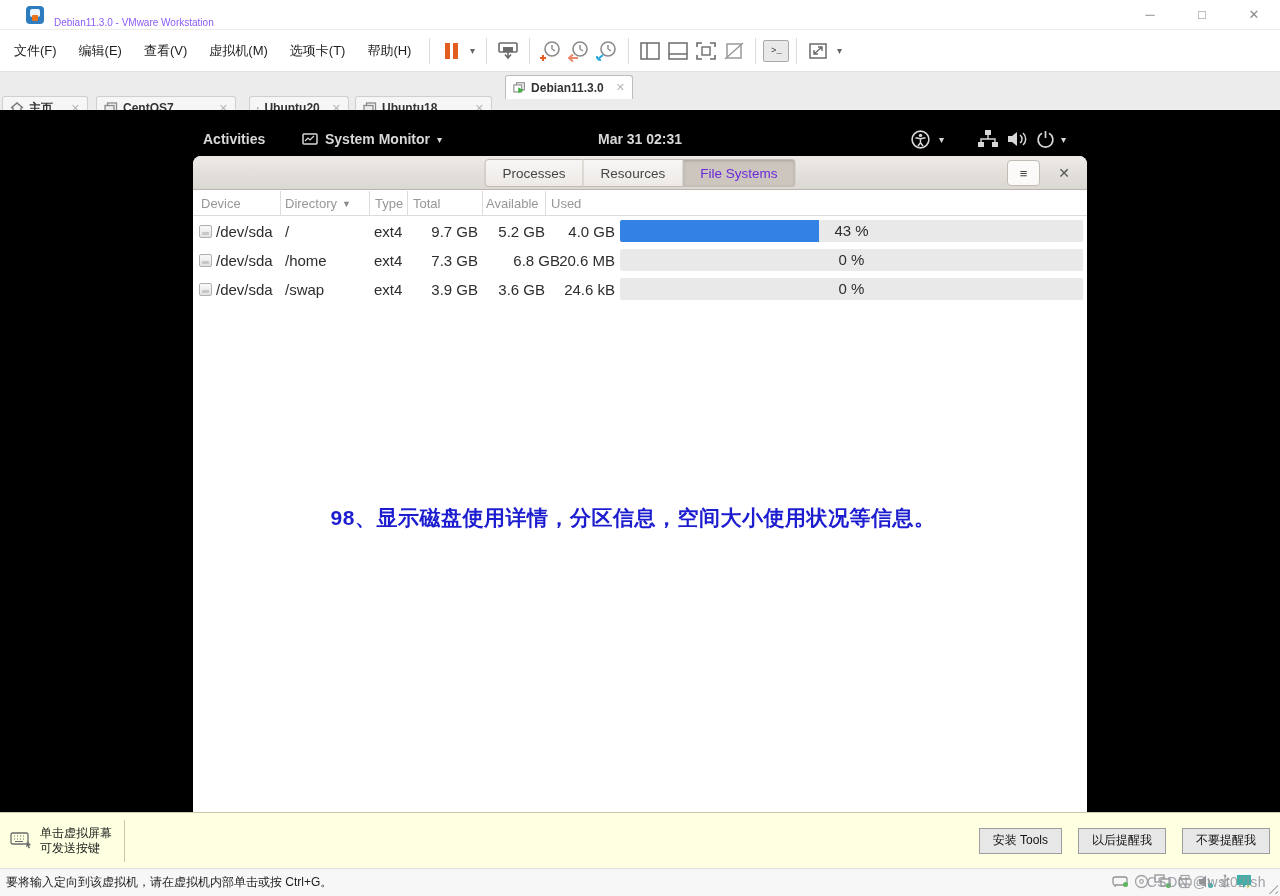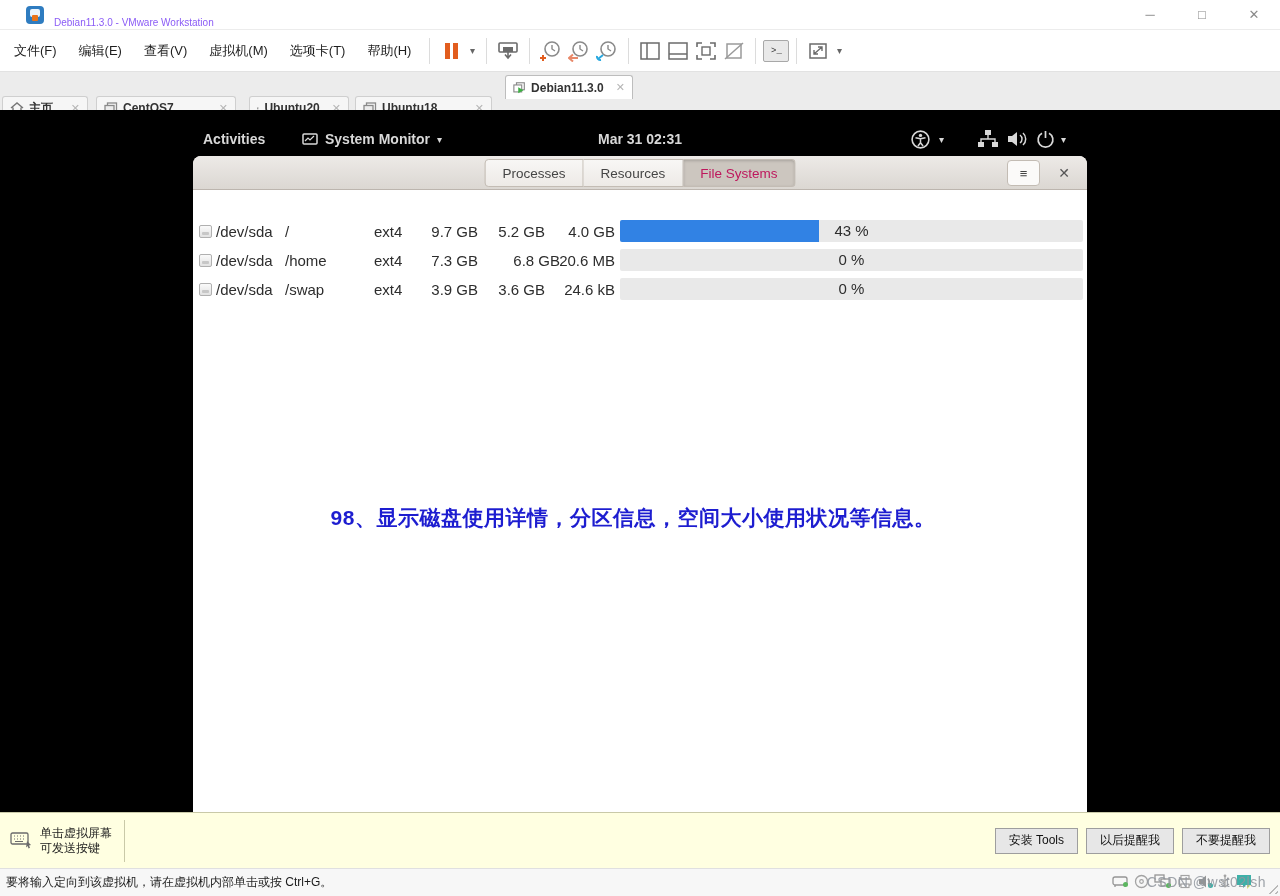--- a/index.html
+++ b/index.html
@@ -35,21 +35,21 @@
   .vmscreen{position:absolute;top:110px;left:0;width:1280px;height:702px;background:#000;}
   .gnome-topbar{position:absolute;top:14px;left:193px;width:894px;height:30px;color:#d8d8d8;font-size:14px;}
   .gt{position:absolute;top:0;height:30px;display:flex;align-items:center;font-weight:bold;}
   
   .sm-window{position:absolute;top:46px;left:193px;width:894px;height:727px;background:#fff;border-radius:8px 8px 0 0;}
   .sm-headerbar{position:relative;height:34px;background:linear-gradient(#edeae7,#dbd7d2);border-bottom:1px solid #bcb5ae;border-radius:8px 8px 0 0;}
   .sm-tabs{position:absolute;left:50%;top:3px;transform:translateX(-50%);display:flex;height:28px;}
   .sm-tab{border:1px solid #c3bcb4;border-left-width:0;background:linear-gradient(#f8f7f5,#edeae6);font-size:13.5px;color:#454545;padding:0 17px;display:flex;align-items:center;}
   .sm-tab:first-child{border-left-width:1px;border-radius:4px 0 0 4px;}
   .sm-tab:last-child{border-radius:0 4px 4px 0;}
-  .sm-tab.active{background:#ccc6bf;box-shadow:inset 0 1px 3px rgba(0,0,0,.18);color:#be185d;}
+  .sm-tab.active{background:#ccc6bf;box-shadow:inset 0 1px 3px rgba(0,0,0,.18);color:#6d28d9;}
   .sm-menu-btn{position:absolute;right:47px;top:4px;width:33px;height:26px;border:1px solid #c3bcb4;border-radius:4px;background:#fbfaf9;display:flex;align-items:center;justify-content:center;color:#444;font-size:13px;}
   .sm-close{position:absolute;right:12px;top:4px;width:22px;height:26px;display:flex;align-items:center;justify-content:center;color:#555;font-size:14px;}
   
   .sm-thead{position:absolute;top:35px;left:0;right:0;height:25px;border-bottom:1px solid #dcdcdc;font-size:13px;color:#979797;}
   .th{position:absolute;top:0;height:25px;display:flex;align-items:center;white-space:nowrap;}
   .th-sep{position:absolute;top:0;width:1px;height:25px;background:#dcdcdc;}
   .sort{font-size:9px;color:#8a8a8a;margin-left:5px;}
   .sm-row{position:absolute;left:0;right:0;height:29px;font-size:15px;color:#2d2d2d;}
   .cell{position:absolute;top:0;height:29px;display:flex;align-items:center;white-space:nowrap;}
   .num{justify-content:flex-end;}
@@ -58,21 +58,21 @@
   .bar{position:absolute;left:427px;top:3px;width:463px;height:22px;background:#e9e9e9;border-radius:2px;overflow:hidden;}
   .bar-fill{height:100%;background:#3182e4;}
   .bar-label{position:absolute;left:427px;top:3px;width:463px;height:22px;text-align:center;line-height:22px;color:#2d2d2d;}
   .annotation{position:absolute;top:348px;left:0;right:14px;text-align:center;color:#1d1dd0;font-weight:bold;font-size:21px;letter-spacing:.5px;}
   
   .toolsbar{position:absolute;top:812px;left:0;right:0;height:56px;background:#ffffe1;border-top:1px solid #c9c9a8;display:flex;align-items:center;}
   .hint-ico{margin-left:10px;flex:0 0 auto;}
   .hint-text{margin-left:8px;font-size:12px;line-height:15px;color:#1c1c1c;white-space:nowrap;}
   .tools-div{width:1px;height:42px;background:#c9c9a8;margin:0 12px;flex:0 0 auto;}
   .tools-msg{font-size:12.5px;color:#1c1c1c;white-space:nowrap;}
-  .tools-btns{margin-left:auto;margin-right:10px;display:flex;gap:8px;}
+  .tools-btns{margin-left:auto;margin-right:10px;display:flex;gap:16px;}
   .tools-btn{height:26px;padding:0 13px;background:#e7e7e7;border:1px solid #9e9e9e;font-size:12px;color:#111;display:flex;align-items:center;font-family:inherit;}
   
   .statusbar{position:absolute;top:868px;left:0;right:0;height:28px;background:#f7f7f7;border-top:1px solid #e0e0e0;font-size:12px;color:#1c1c1c;display:flex;align-items:center;padding-left:6px;}
   .tray{position:absolute;right:28px;top:4px;display:flex;gap:5px;align-items:center;opacity:.9;}
   .watermark{position:absolute;right:14px;top:5px;font-size:14px;color:rgba(145,150,158,.88);letter-spacing:.5px;}
   .grip{position:absolute;right:2px;bottom:2px;width:13px;height:13px;
     background:repeating-linear-gradient(135deg,#b9b9b9 0 1px,transparent 1px 4px);
     clip-path:polygon(100% 0,100% 100%,0 100%);}
   svg{display:block;}
 </style>
@@ -266,20 +266,36 @@
       <div class="sm-headerbar">
         <div class="sm-tabs">
           <div class="sm-tab">Processes</div>
           <div class="sm-tab">Resources</div>
           <div class="sm-tab active">File Systems</div>
         </div>
         <div class="sm-menu-btn">≡</div>
         <div class="sm-close">✕</div>
       </div>
 
+      <div class="sm-thead">
+        <div class="th" style="left:8px;">Device</div>
+        <div class="th" style="left:92px;">
+          <span>Directory</span>
+          <span class="sort">▼</span>
+        </div>
+        <div class="th" style="left:182px;">Type</div>
+        <div class="th" style="left:220px;">Total</div>
+        <div class="th" style="left:293px;width:57px;overflow:hidden;">Available</div>
+        <div class="th" style="left:358px;">Used</div>
+        <div class="th-sep" style="left:87px;"></div>
+        <div class="th-sep" style="left:176px;"></div>
+        <div class="th-sep" style="left:214px;"></div>
+        <div class="th-sep" style="left:289px;"></div>
+        <div class="th-sep" style="left:352px;"></div>
+      </div>
 
       <div class="sm-row" style="top:61px;">
         <span class="disk-ico"></span>
         <div class="cell" style="left:23px;">/dev/sda</div>
         <div class="cell" style="left:92px;">/</div>
         <div class="cell" style="left:181px;">ext4</div>
         <div class="cell num" style="left:215px;width:70px;">9.7 GB</div>
         <div class="cell num" style="left:288px;width:64px;">5.2 GB</div>
         <div class="cell num" style="left:342px;width:80px;">4.0 GB</div>
         <div class="bar">

